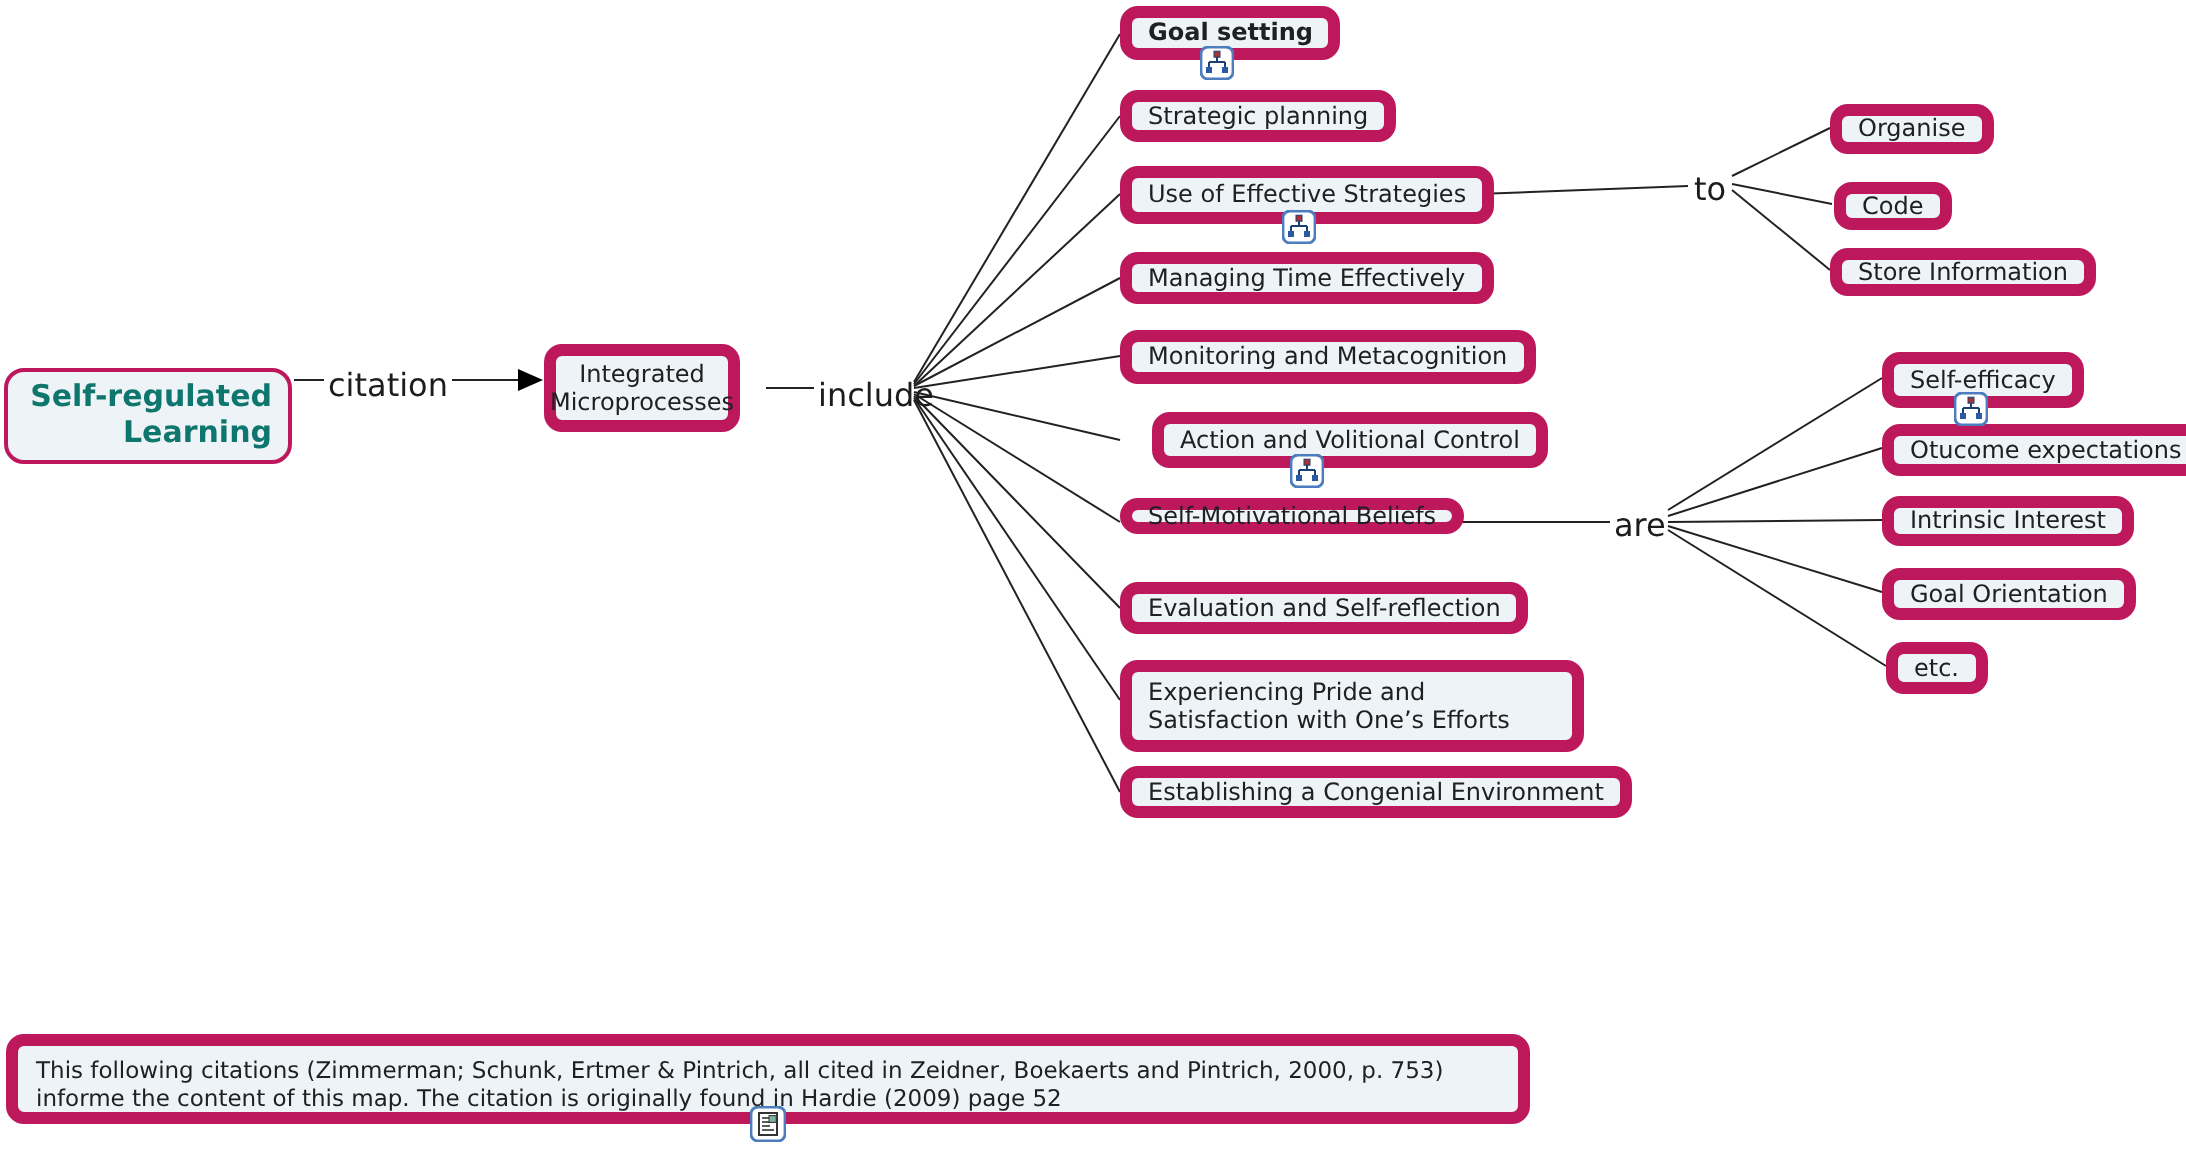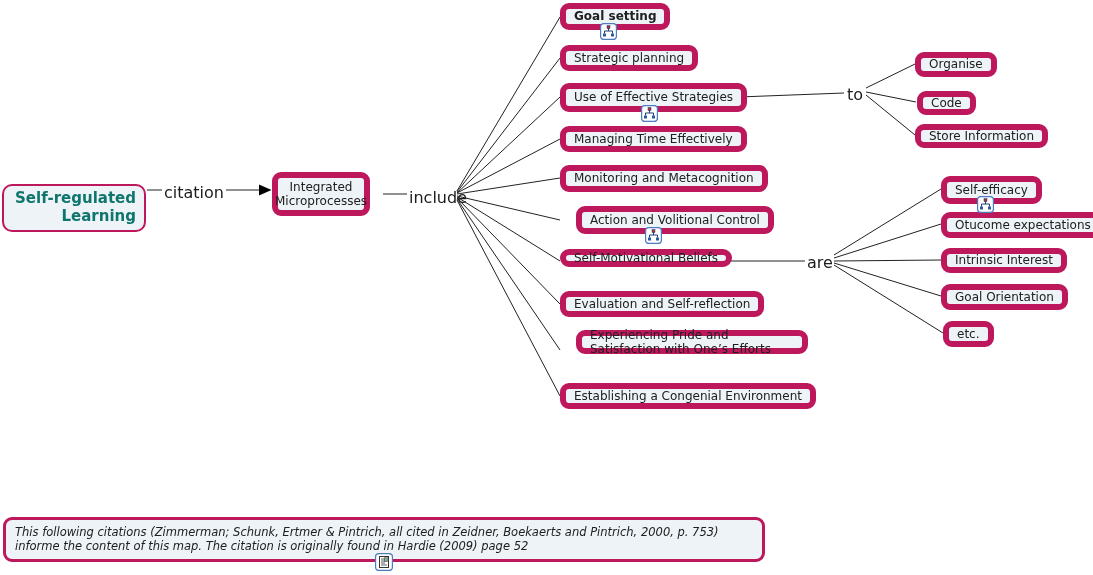--- a/index.html
+++ b/index.html
@@ -33,24 +33,23 @@
   .linklabel{
     position:absolute;
     font-size:16px;color:#1c1c1c;
     white-space:nowrap;
   }
   .icon{position:absolute;width:17px;height:17px;display:block;}
   .icon.doc{width:18px;height:18px;}
   .citation{
     position:absolute;
     box-sizing:border-box;
-    background:#edf3f7;border:3px solid #be185d;border-radius:9px;
+    background:#edf3f7;border:6px solid #be185d;border-radius:9px;
     font-size:11.5px;line-height:1.25;color:#202020;
     padding:5px 9px;
-    font-style:italic;
   }
   .citation div{white-space:nowrap;}
 </style>
 </head>
 <body>
 
 <div class="canvas">
 
   <svg class="wires">
     <g stroke="#222222" stroke-width="1" fill="none">
@@ -123,21 +122,21 @@
   </div>
 
   <div class="node" style="left:560px;top:249px;height:17px;">
     <span>Self-Motivational Beliefs</span>
   </div>
 
   <div class="node" style="left:560px;top:291px;height:26px;">
     <span>Evaluation and Self-reflection</span>
   </div>
 
-  <div class="node wrap leftalign" style="left:560px;top:330px;width:232px;height:24px;margin-left:16px;">
+  <div class="node wrap leftalign" style="left:560px;top:330px;width:232px;height:46px;">
     <span>Experiencing Pride and Satisfaction with One’s Efforts</span>
   </div>
 
   <div class="node" style="left:560px;top:383px;height:26px;">
     <span>Establishing a Congenial Environment</span>
   </div>
 
   <span class="linklabel" style="left:847px;top:85px;">to</span>
 
   <div class="node" style="left:915px;top:52px;height:25px;">

